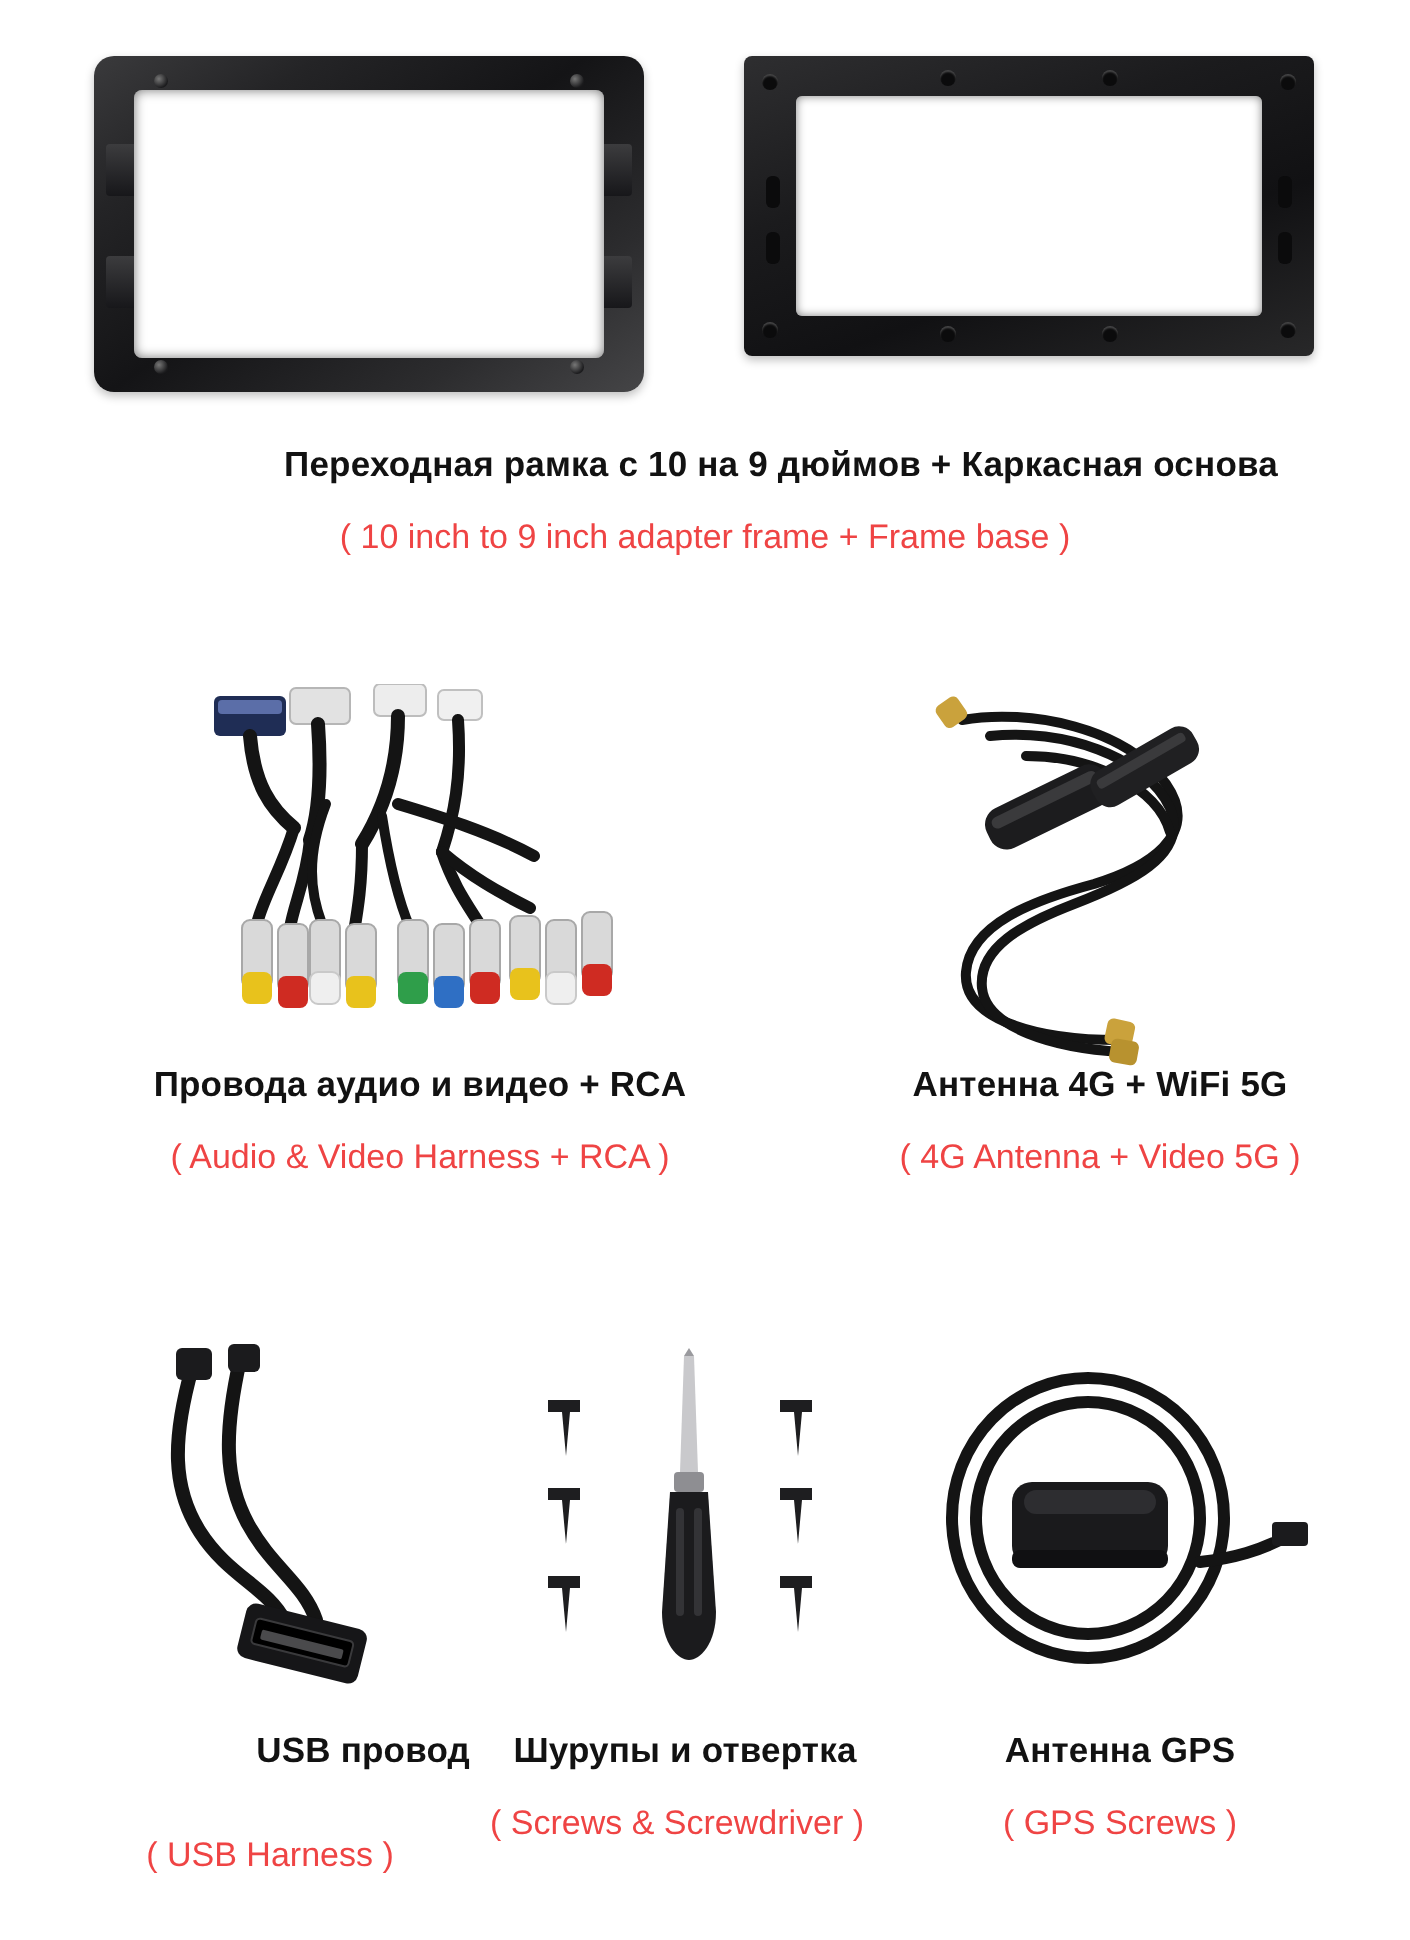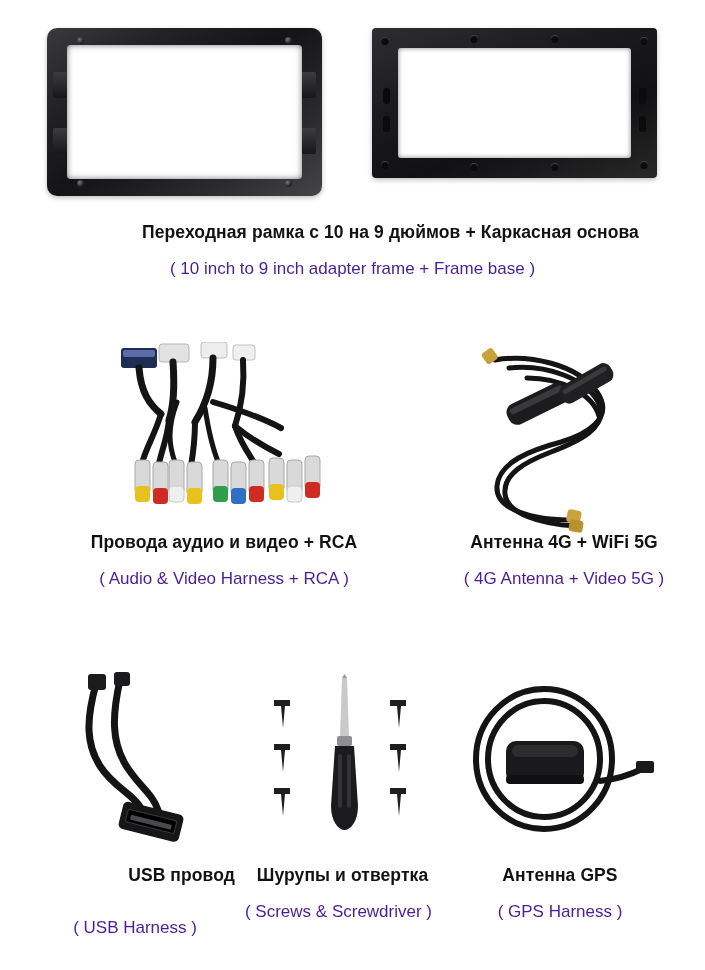--- a/index.html
+++ b/index.html
@@ -30,21 +30,21 @@
     text-align: center;
     color: #121212;
     letter-spacing: 0.1px;
     line-height: 1.2;
     white-space: nowrap;
   }
   .caption-en {
     font-size: 17px;
     font-weight: normal;
     text-align: center;
-    color: #4c1d95;
+    color: #ef4444;
     line-height: 1.25;
     white-space: nowrap;
   }
 
   
   .row1 {
     position: absolute;
     left: 0;
     top: 0;
     width: 705px;
@@ -125,21 +125,21 @@
     width: 7px; height: 16px;
     border-radius: 3px;
     background: #0b0b0c;
     z-index: 3;
   }
 
   .cap-row1-ru { position: absolute; left: 0; top: 222px; width: 705px; padding-left: 38px; }
   .cap-row1-en { position: absolute; left: 0; top: 258px; width: 705px; }
 
   
-  .row2 { position: absolute; left: 14px; top: 320px; width: 604px; height: 280px; padding-left: 16px; }
+  .row2 { position: absolute; left: 0; top: 320px; width: 604px; height: 280px; padding-left: 16px; }
 
   .harness { position: absolute; left: 95px; top: 22px; width: 230px; height: 190px; }
   .ant4g   { position: absolute; left: 455px; top: 18px; width: 190px; height: 195px; }
 
   .cap-r2-left-ru  { position: absolute; left: 20px; top: 212px; width: 380px; }
   .cap-r2-left-en  { position: absolute; left: 20px; top: 248px; width: 380px; }
   .cap-r2-right-ru { position: absolute; left: 400px; top: 212px; width: 300px; }
   .cap-r2-right-en { position: absolute; left: 395px; top: 248px; width: 310px; }
 
   
@@ -343,16 +343,16 @@
           <rect x="46" y="100" width="78" height="9" rx="4" fill="#101012"></rect>
         </g>
       </svg>
     </div>
 
     <div class="caption-ru cap-r3-1-ru">USB провод</div>
     <div class="caption-en cap-r3-1-en">( USB Harness )</div>
     <div class="caption-ru cap-r3-2-ru">Шурупы и отвертка</div>
     <div class="caption-en cap-r3-2-en">( Screws &amp; Screwdriver )</div>
     <div class="caption-ru cap-r3-3-ru">Антенна GPS</div>
-    <div class="caption-en cap-r3-3-en">( GPS Harness )</div>
+    <div class="caption-en cap-r3-3-en">( GPS Screws )</div>
   </div>
 
 </div>
 
 </body></html>

